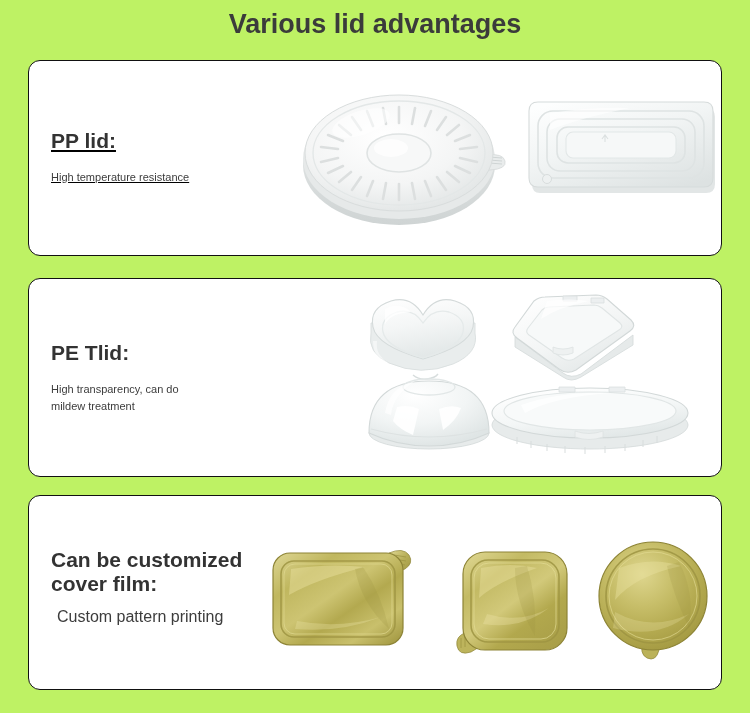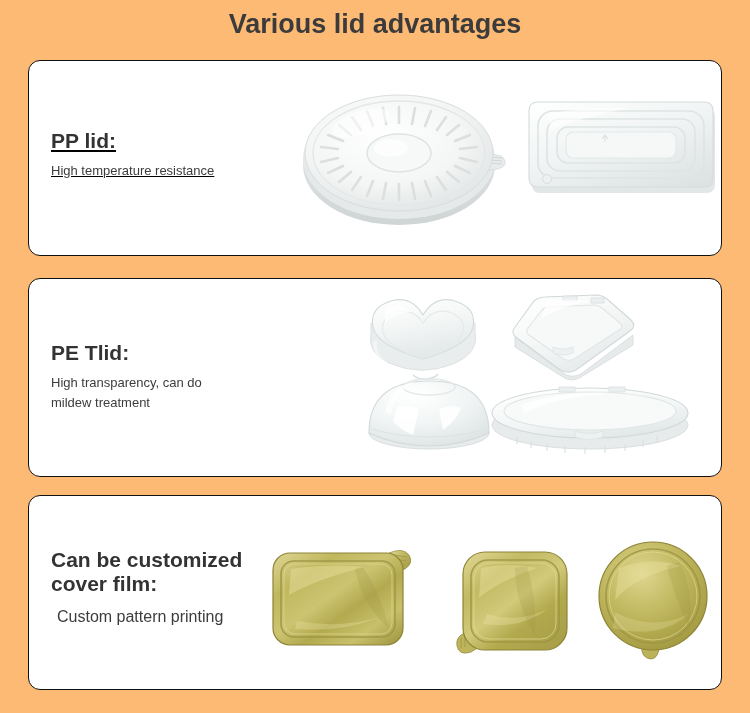--- a/index.html
+++ b/index.html
@@ -7,21 +7,21 @@
     width: 750px;
     height: 713px;
     background: #ffffff;
     font-family: "Liberation Sans", sans-serif;
     overflow: hidden;
   }
   #page {
     position: relative;
     width: 750px;
     height: 713px;
-    background: #fdba74;
+    background: #bef264;
   }
 
   
   .page-title {
     position: absolute;
     left: 0;
     top: 9px;
     width: 750px;
     text-align: center;
     font-size: 27px;
@@ -50,25 +50,25 @@
     z-index: 5;
   }
   .card-heading {
     font-size: 21px;
     font-weight: bold;
     color: #333333;
     line-height: 1.12;
     white-space: pre-line;
   }
   .card-desc {
-    font-size: 13px;
+    font-size: 11px;
     font-weight: normal;
     color: #3c3c3c;
     line-height: 1.6;
-    margin-top: 8px;
+    margin-top: 16px;
     white-space: pre-line;
   }
   #card-1 .card-text { top: 68px; text-decoration: underline; }
   #card-2 .card-text { top: 62px; }
   #card-3 .card-text { top: 52px; }
   #card-3 .card-desc { margin-top: 9px; padding-left: 6px; font-size: 16px; }
 
   
   .art { position: absolute; z-index: 2; }
   svg { display: block; overflow: visible; }

